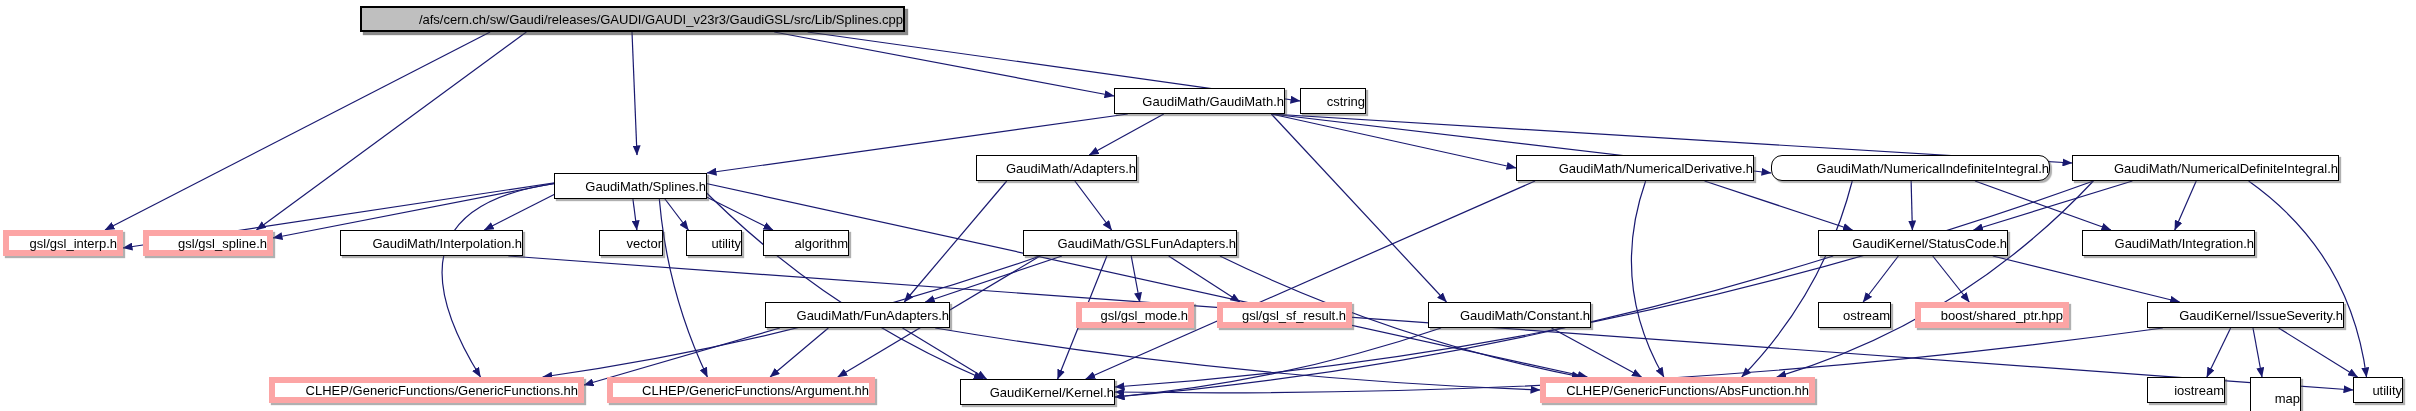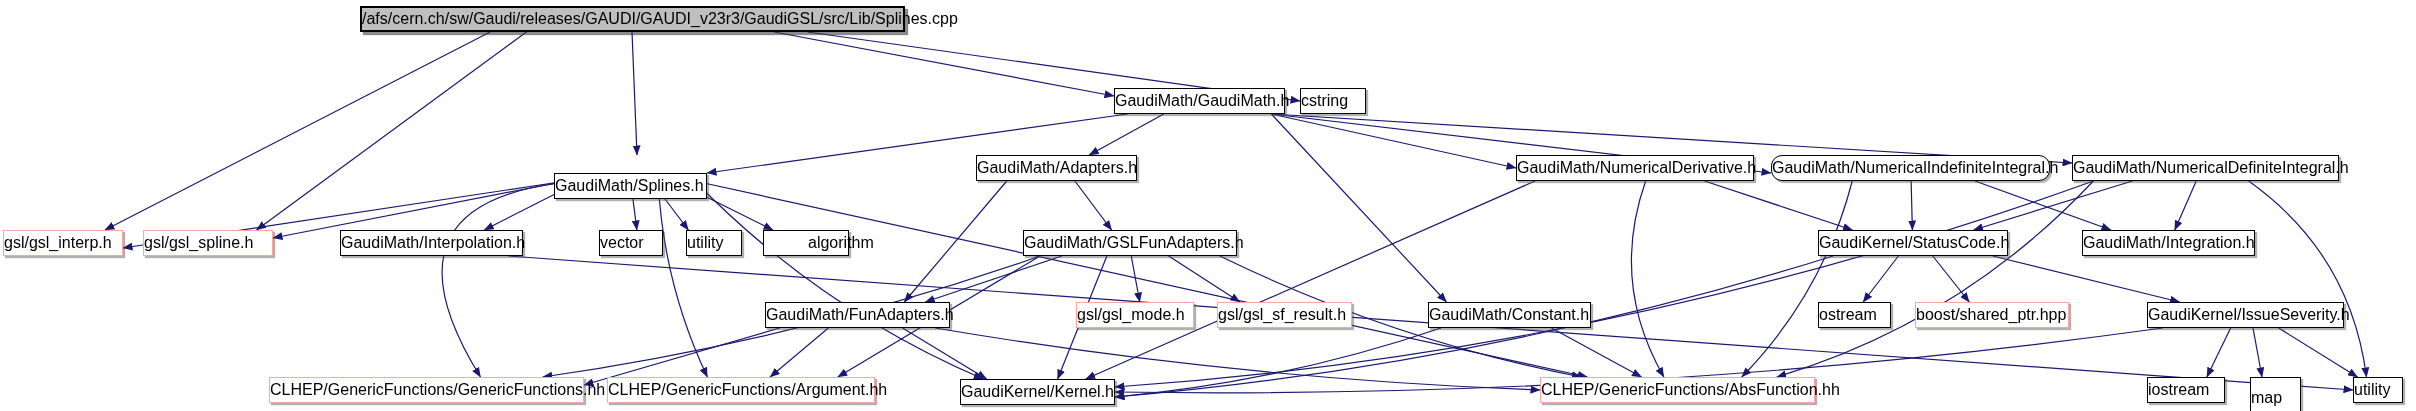--- a/index.html
+++ b/index.html
@@ -9,37 +9,37 @@
     height: 411px;
     background: #ffffff;
     font-family: "Liberation Sans", "DejaVu Sans", sans-serif;
     overflow: hidden;
   }
   #edge-layer { position: absolute; left: 0; top: 0; }
   .node {
     position: absolute;
     display: flex;
     align-items: center;
-    justify-content: flex-start;
-    font-size: 16px;
+    justify-content: flex-end;
+    font-size: 13px;
     color: #000000;
     background: #ffffff;
     border: 1px solid #000000;
     box-shadow: 2px 2px 1px rgba(80,80,80,0.45);
     white-space: nowrap;
     box-sizing: border-box;
     cursor: pointer;
   }
   .node.main {
     background: #bfbfbf;
     border: 2px solid #000000;
     box-shadow: 3px 3px 1px rgba(60,60,60,0.6);
     cursor: default;
   }
-  .node.external { border: 1px solid #fca5a5; }
+  .node.external { border: 6px solid #fca5a5; }
   .edge { fill: none; stroke-width: 1.2px; }
 </style>
 </head>
 <body>
 
 <div id="graph">
   <svg id="edge-layer" width="2416" height="411" viewBox="0 0 2416 411" xmlns="http://www.w3.org/2000/svg">
     <defs>
       <marker id="arrow" markerWidth="11" markerHeight="8" refX="9.5" refY="4" orient="auto" markerUnits="userSpaceOnUse">
         <path d="M0,0 L10,4 L0,8 z" fill="#191970"></path>

